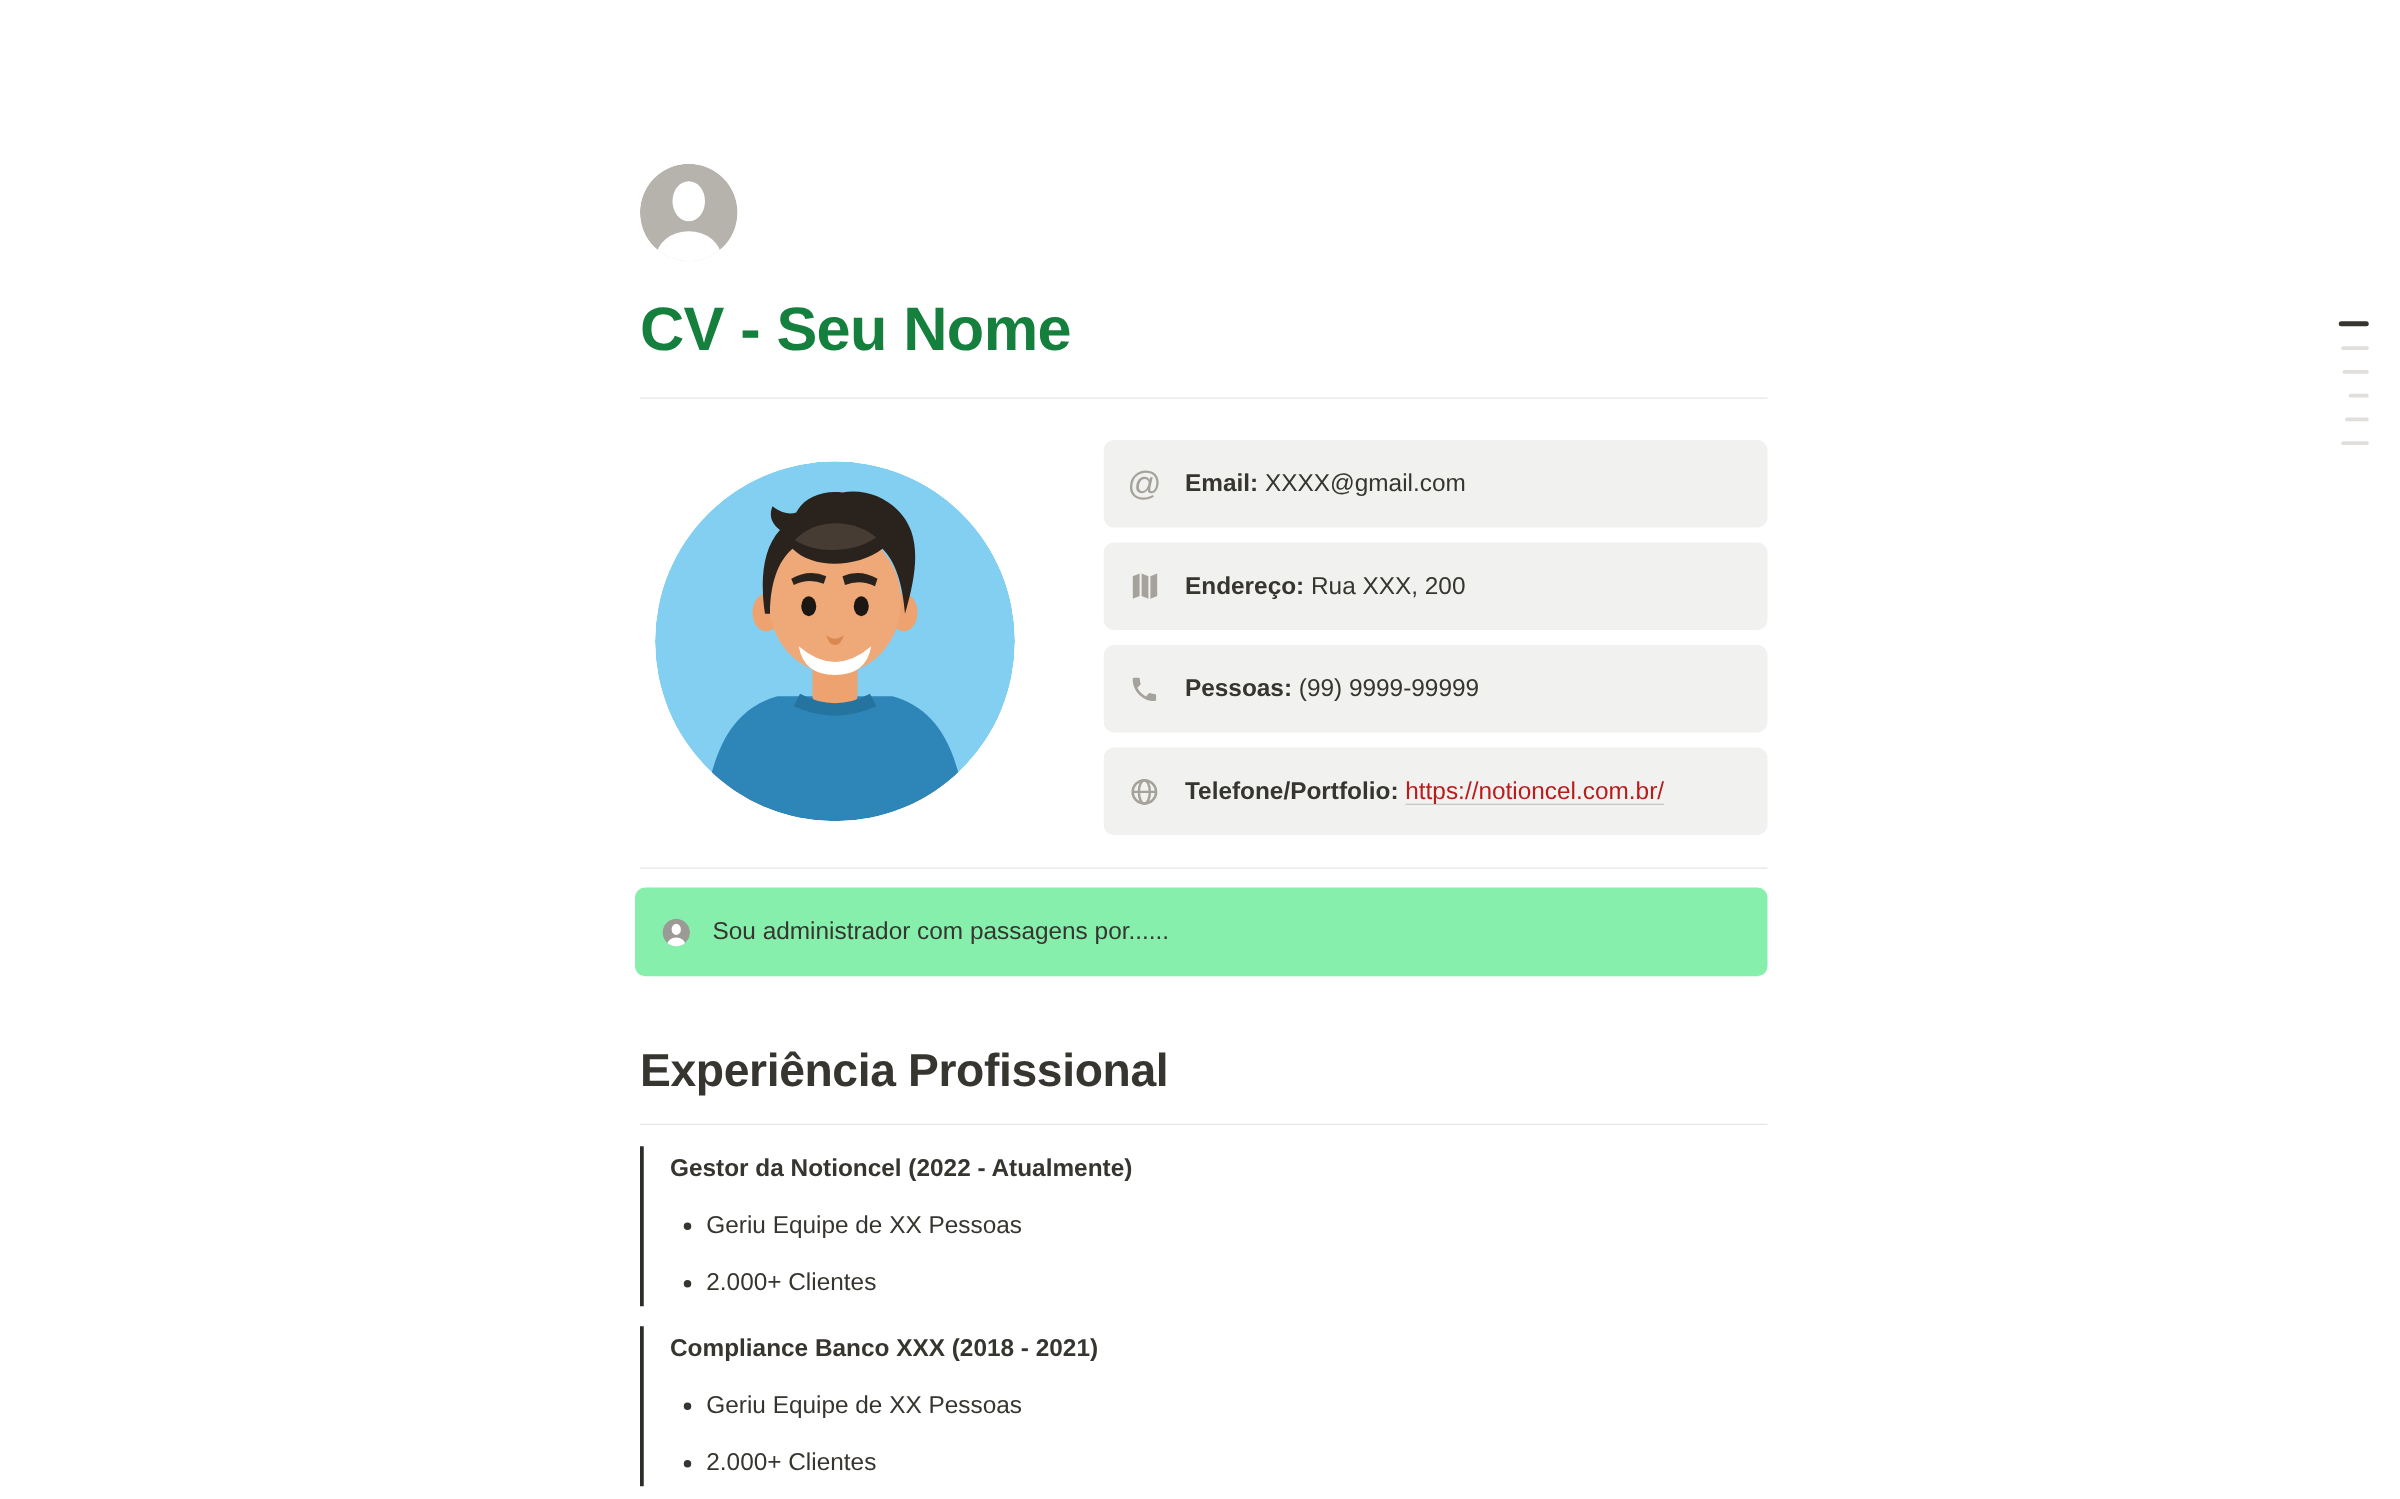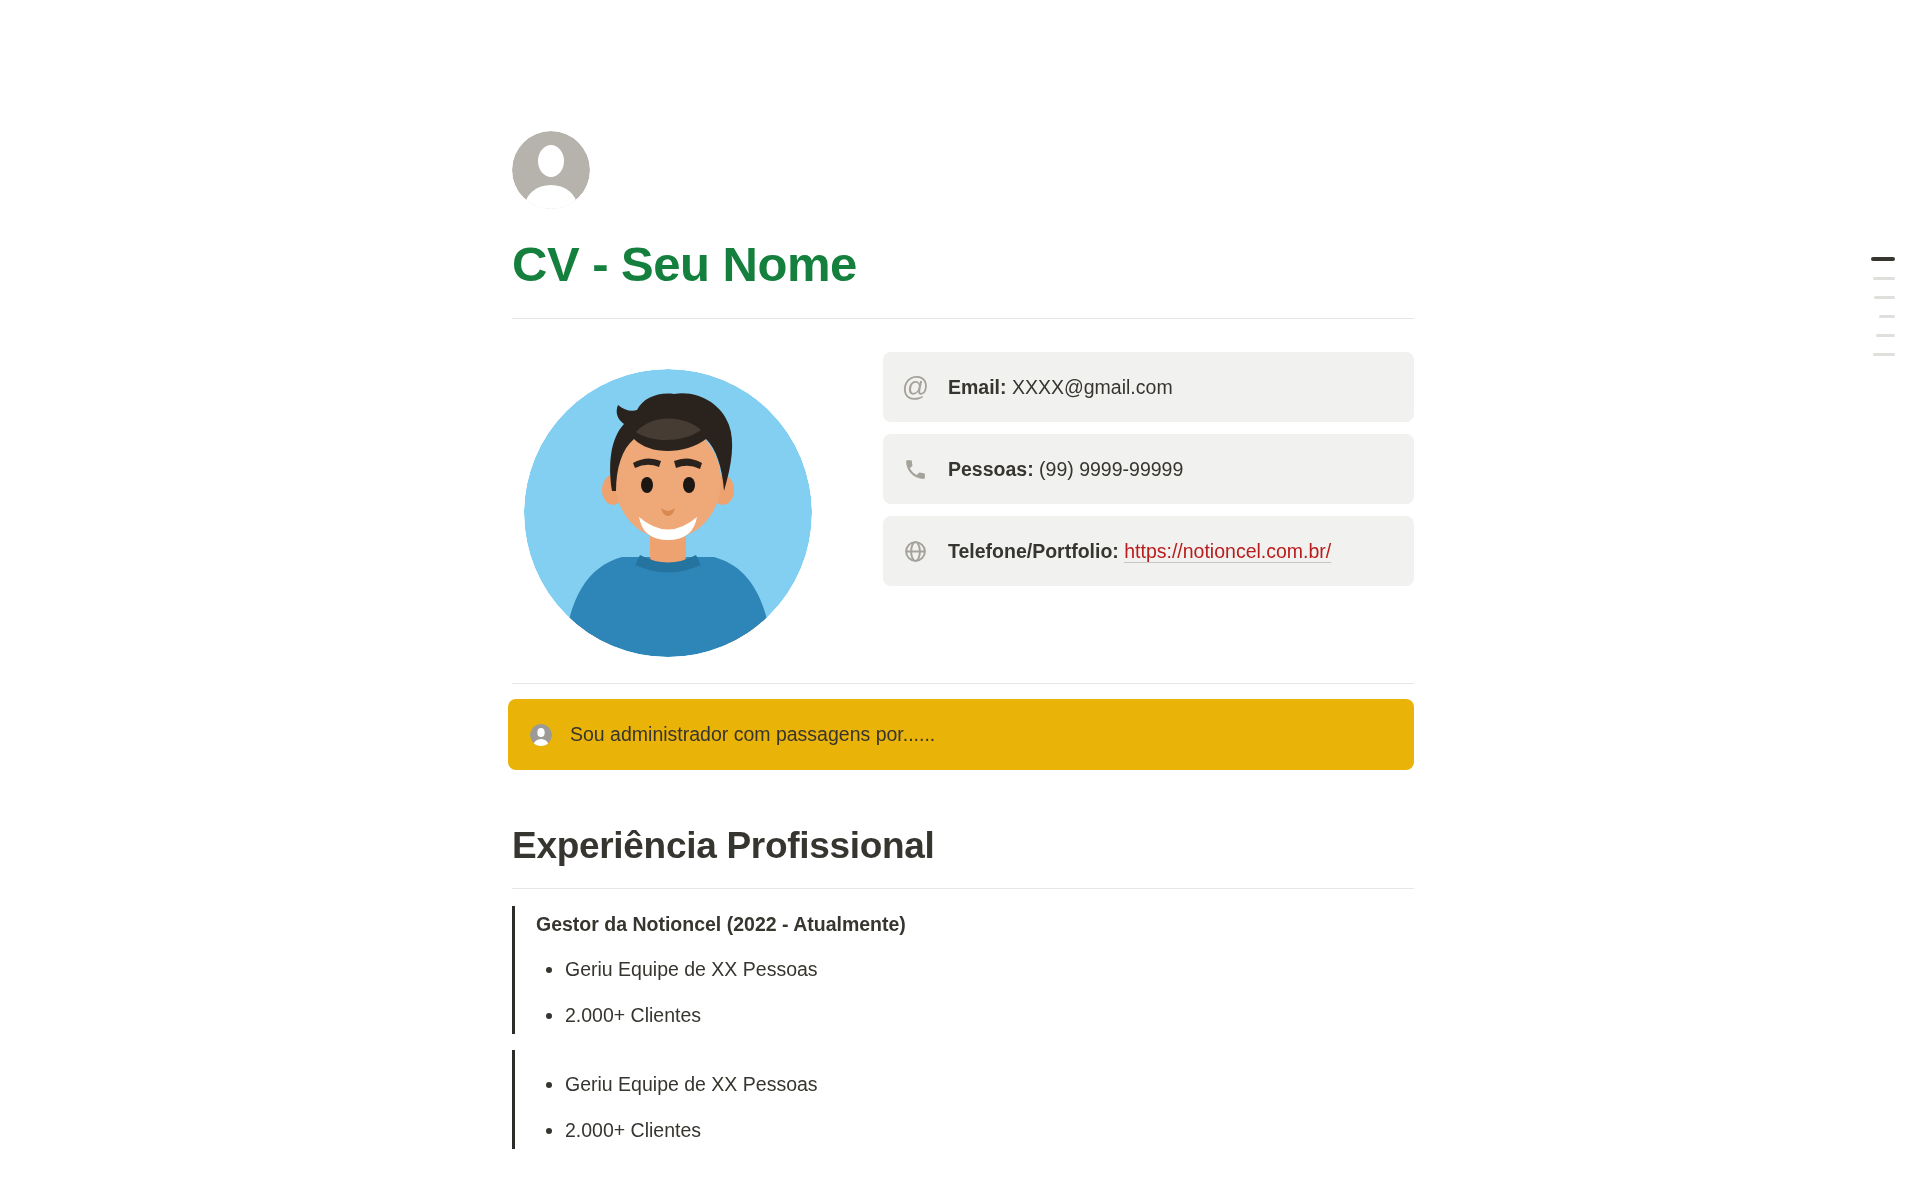--- a/index.html
+++ b/index.html
@@ -35,21 +35,21 @@
   .info-icon{width:27px;flex:none;display:flex;justify-content:center;align-items:center;}
   .at-glyph{font-size:27px;font-weight:500;color:#a5a29b;line-height:1;}
   .lbl{font-weight:700;}
   .val{font-weight:400;}
   .link{
     color:#b91c1c;text-decoration:underline;text-decoration-color:#c9c7c2;
     text-underline-offset:4px;cursor:pointer;
   }
 
   .callout{
-    margin:15px 0 0 -4px;width:906px;height:71px;background:#eab308;
+    margin:15px 0 0 -4px;width:906px;height:71px;background:#86efac;
     border-radius:8px;display:flex;align-items:center;gap:18px;
     padding:0 20px 0 22px;box-sizing:border-box;font-size:19.5px;cursor:text;
   }
   .callout-icon{flex:none;width:22px;height:22px;}
 
   .h2{
     font-size:37px;font-weight:700;line-height:48px;margin:52px 0 0 0;
     letter-spacing:-0.3px;cursor:text;
   }
 
@@ -131,20 +131,30 @@
 
     <div class="col-right">
 
       <div class="info-box">
         <span class="info-icon">
             <span class="at-glyph">@</span>
           </span>
         <span><span class="lbl">Email:</span> <span class="val">XXXX@gmail.com</span></span>
       </div>
 
+      <div class="info-box">
+        <span class="info-icon">
+          <svg width="26" height="26" viewBox="0 0 24 24" fill="#a5a29b">
+            <path d="M3 4.6l5-2v16.6l-5 2z"></path>
+            <path d="M9.5 2.6l5 2v16.6l-5-2z"></path>
+            <path d="M16 4.6l5-2v16.6l-5 2z"></path>
+          </svg>
+        </span>
+        <span><span class="lbl">Endereço:</span> <span class="val">Rua XXX, 200</span></span>
+      </div>
 
       <div class="info-box">
         <span class="info-icon">
           <svg width="25" height="25" viewBox="0 0 24 24" fill="#a5a29b">
             <path d="M6.62 10.79c1.44 2.83 3.76 5.14 6.59 6.59l2.2-2.21c.27-.27.67-.36 1.02-.24 1.12.37 2.33.57 3.57.57.55 0 1 .45 1 1V20c0 .55-.45 1-1 1-9.39 0-17-7.61-17-17 0-.55.45-1 1-1h3.5c.55 0 1 .45 1 1 0 1.25.2 2.45.57 3.57.11.35.03.74-.25 1.02l-2.2 2.2z"></path>
           </svg>
         </span>
         <span><span class="lbl">Pessoas:</span> <span class="val">(99) 9999-99999</span></span>
       </div>
 
@@ -188,20 +198,21 @@
 
   <div class="quote">
     <div class="quote-title">Gestor da Notioncel (2022 - Atualmente)</div>
     <ul>
       <li>Geriu Equipe de XX Pessoas</li>
       <li>2.000+ Clientes</li>
     </ul>
   </div>
 
   <div class="quote">
+    <div class="quote-title">Compliance Banco XXX (2018 - 2021)</div>
     <ul>
       <li>Geriu Equipe de XX Pessoas</li>
       <li>2.000+ Clientes</li>
     </ul>
   </div>
 
 </div>
 
 <div class="outline">
   <div class="oline dark"></div>

